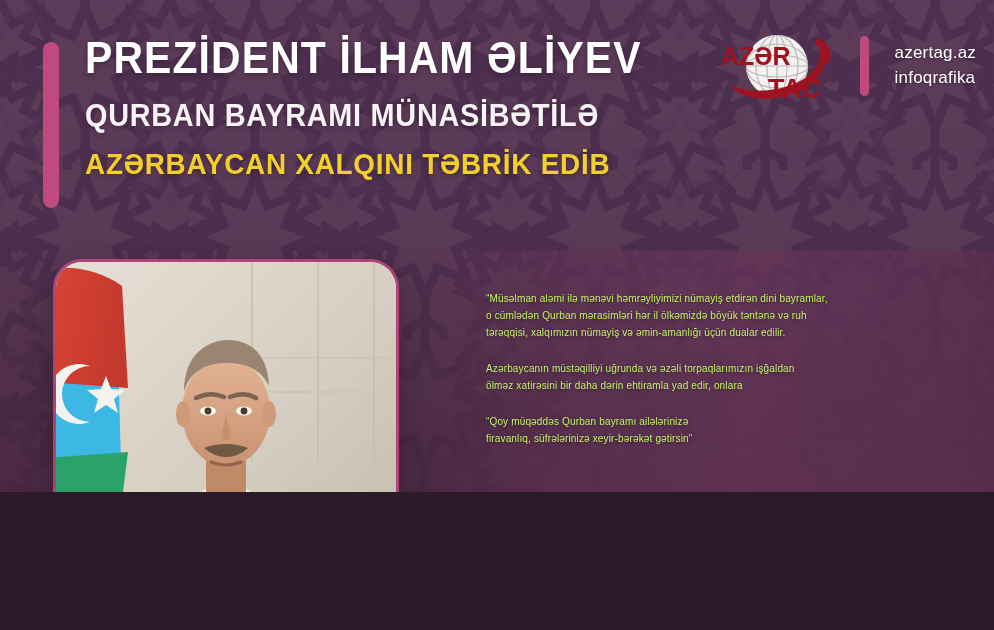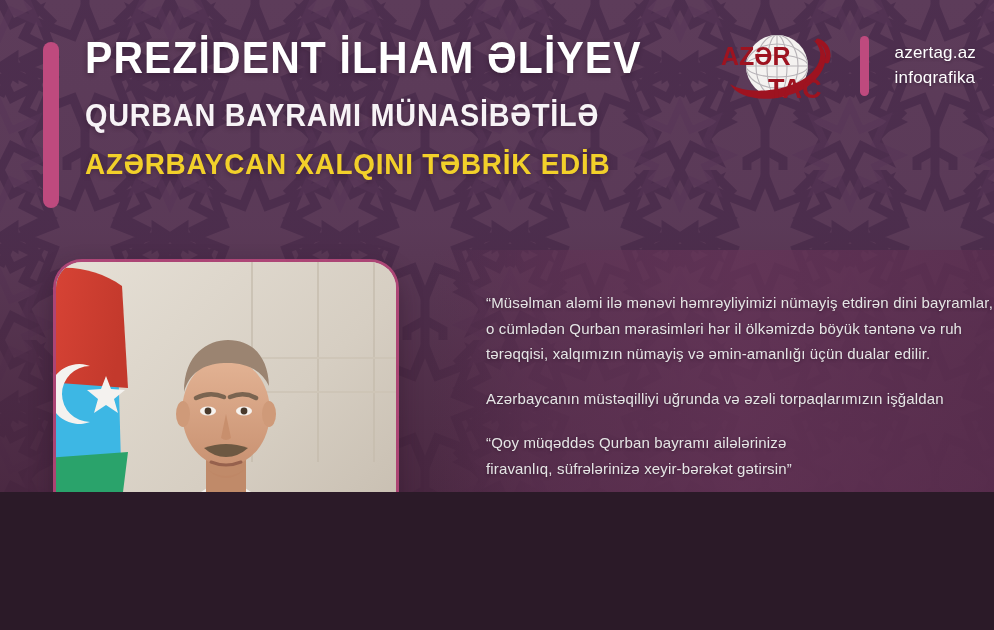--- a/index.html
+++ b/index.html
@@ -62,21 +62,21 @@
     position:absolute;left:56px;top:262px;width:340px;height:332px;
     border-radius:26px;overflow:hidden;z-index:5;
     box-shadow:0 0 0 3px rgba(190,74,126,.85), 0 10px 26px rgba(35,14,32,.45);
     background:#cfcac2;
   }
   .photo-frame svg{display:block;width:100%;height:100%;}
 
   
   .body-copy{
     position:absolute;left:486px;top:290px;width:448px;z-index:6;
-    color:#e5e5e5;font-size:15px;line-height:1.70;letter-spacing:.15px;
+    color:#bef264;font-size:10px;line-height:1.70;letter-spacing:.15px;
     text-shadow:0 1px 3px rgba(42,18,38,.55);
   }
   .para{margin:0 0 19px 0;}
   .para:last-child{margin-bottom:12px;}
   .para div{white-space:nowrap;}
 </style>
 </head>
 <body>
 
 <div class="canvas">
@@ -253,20 +253,21 @@
   <div class="body-copy">
 
     <div class="para">
       <div>“Müsəlman aləmi ilə mənəvi həmrəyliyimizi nümayiş etdirən dini bayramlar,</div>
       <div>o cümlədən Qurban mərasimləri hər il ölkəmizdə böyük təntənə və ruh</div>
       <div>tərəqqisi, xalqımızın nümayiş və əmin-amanlığı üçün dualar edilir.</div>
     </div>
 
     <div class="para">
       <div>Azərbaycanın müstəqilliyi uğrunda və əzəli torpaqlarımızın işğaldan</div>
+      <div>ölməz xatirəsini bir daha dərin ehtiramla yad edir, onlara</div>
     </div>
 
     <div class="para">
       <div>“Qoy müqəddəs Qurban bayramı ailələrinizə</div>
       <div>firavanlıq, süfrələrinizə xeyir-bərəkət gətirsin”</div>
     </div>
 
   </div>
 
 </div>

